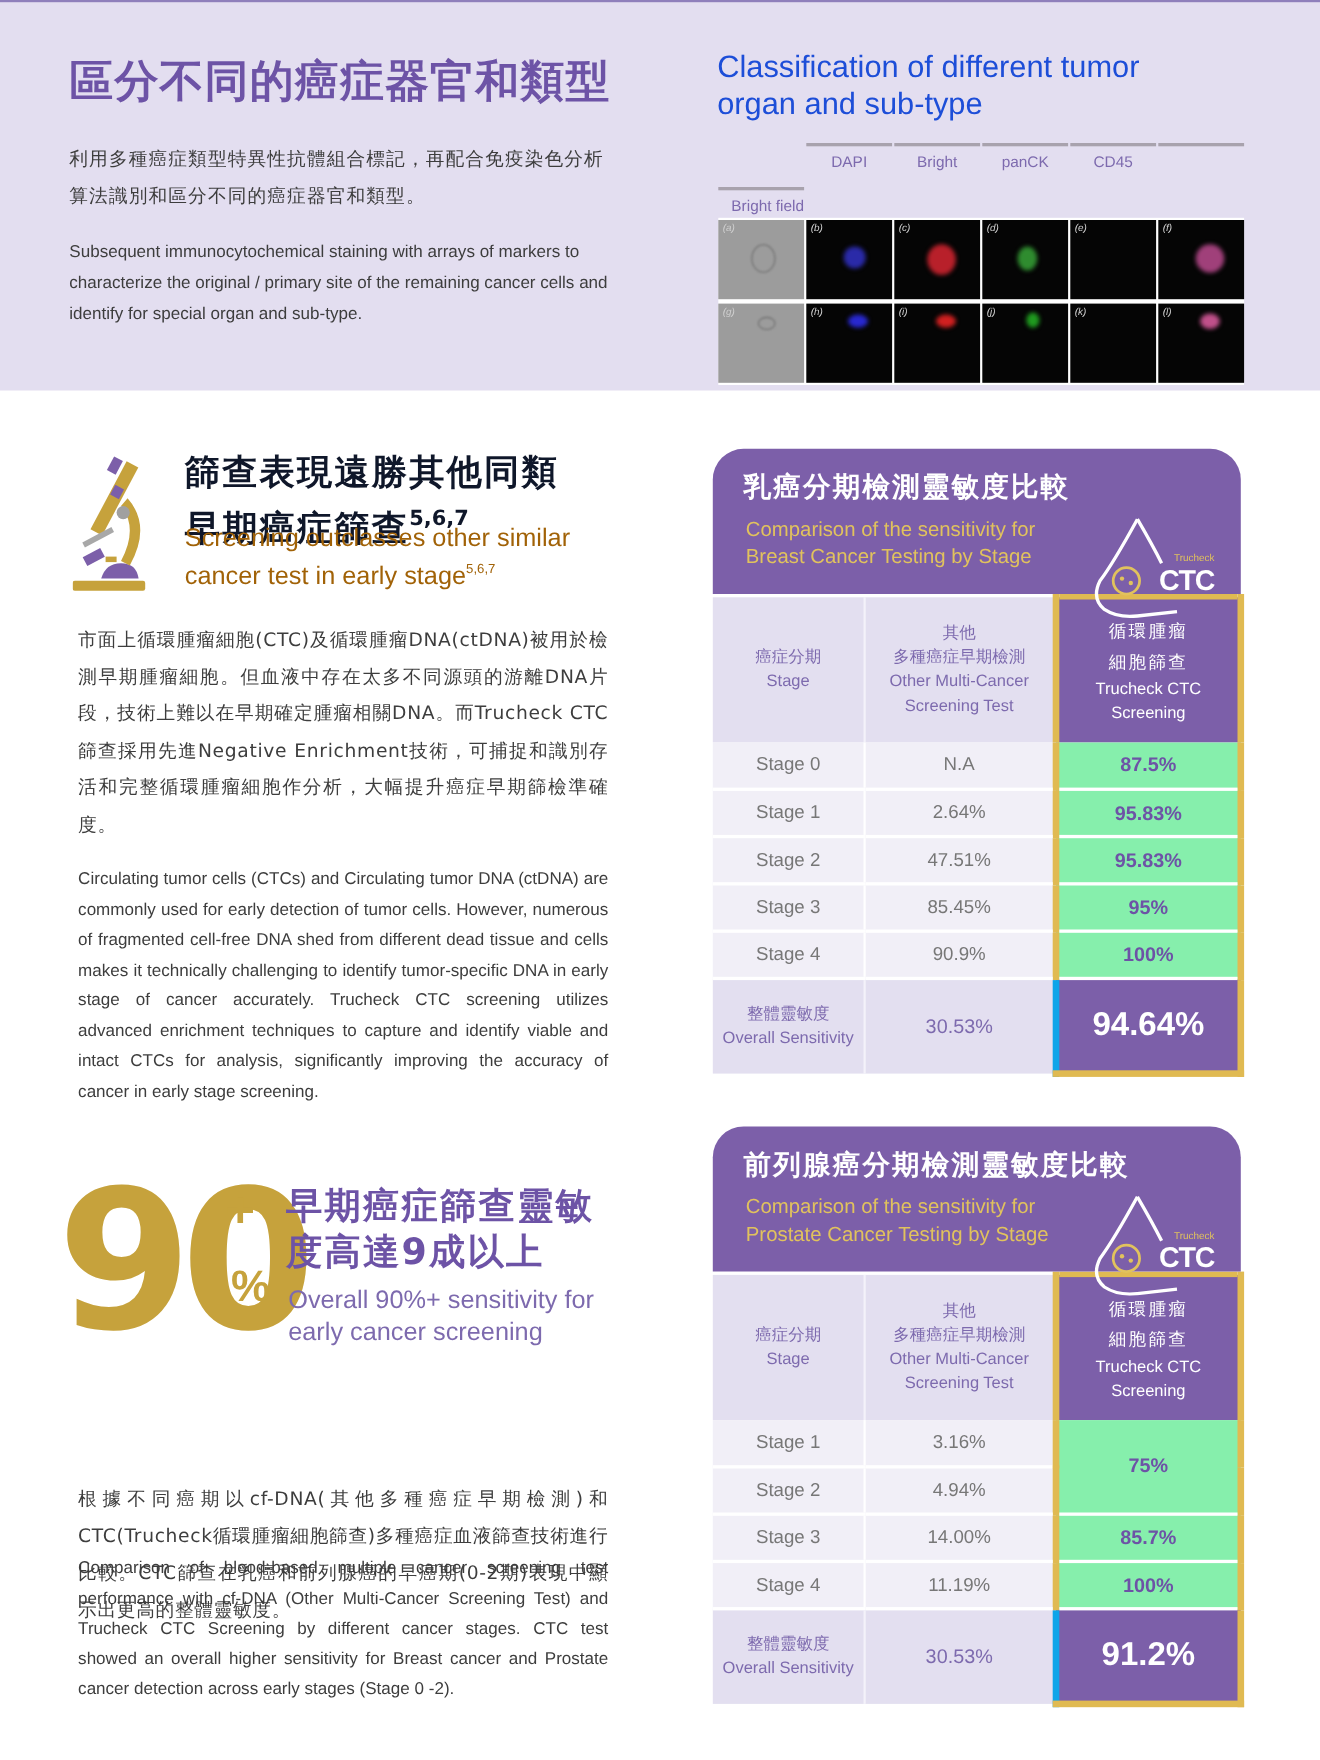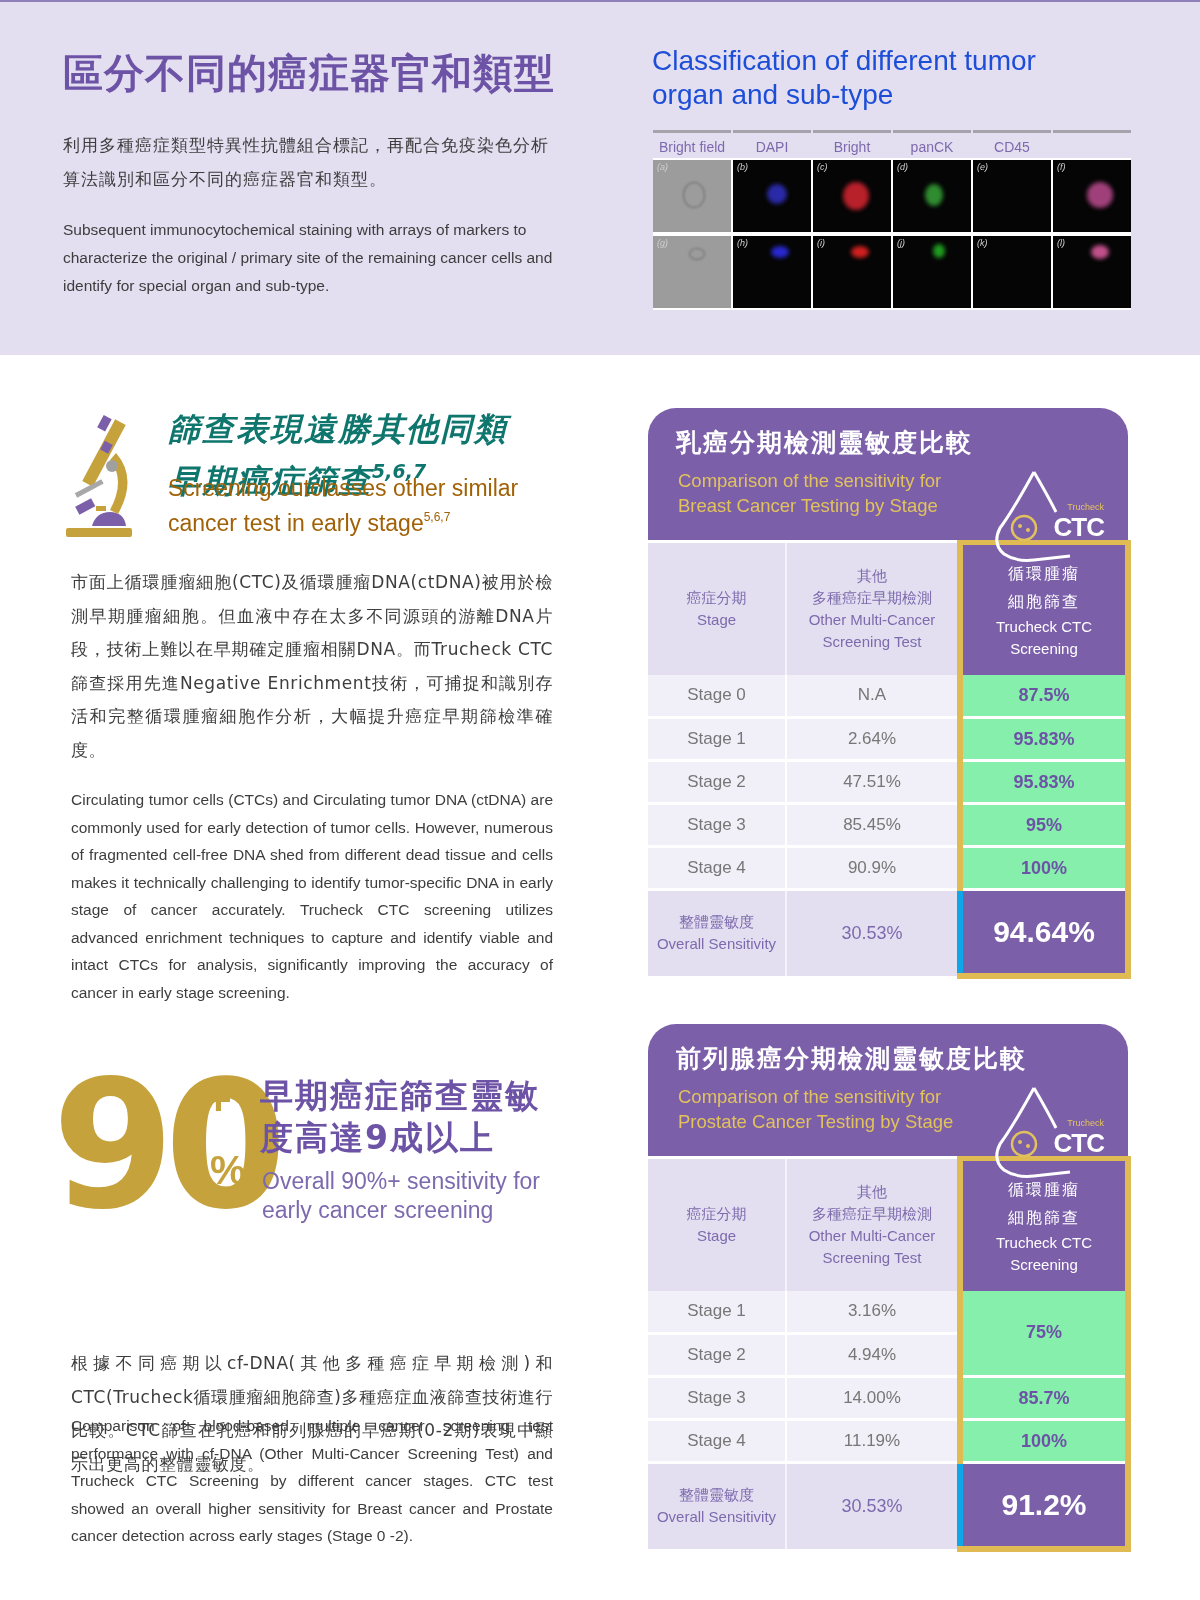--- a/index.html
+++ b/index.html
@@ -9,30 +9,30 @@
   
   .top-band { position: absolute; left: 0; top: 0; width: 1200px; height: 355px; background: #e3def0; border-top: 2px solid #8f7fbb; }
   .top-title { position: absolute; left: 63px; top: 44px; font-size: 40px; font-weight: bold; color: #6d53a6; letter-spacing: 1px; font-family: "DejaVu Sans", sans-serif; }
   .top-zh { position: absolute; left: 63px; top: 126px; width: 490px; font-size: 17px; line-height: 34px; color: #3d3d3d; letter-spacing: 1px; font-family: "DejaVu Sans", sans-serif; }
   .top-en { position: absolute; left: 63px; top: 214px; width: 490px; font-size: 15.5px; line-height: 28px; color: #3d3d3d; }
 
   .cls-title { position: absolute; left: 652px; top: 42px; width: 460px; font-size: 28px; line-height: 34px; color: #1d4ed8; font-weight: normal; }
   .micro { position: absolute; left: 653px; top: 128px; width: 478px; }
   .micro-headers { display: flex; gap: 2px; }
   .micro-h { width: 78px; border-top: 3px solid #a8a2ad; font-size: 14px; color: #7d6aae; padding-top: 6px; text-align: center; height: 28px; }
-  .micro-h:first-child { text-align: center; }
+  .micro-h:first-child { text-align: right; margin-top: 40px; }
   .micro-grid { display: grid; grid-template-columns: repeat(6, 78px); grid-template-rows: 72px 72px; gap: 4px 2px; background: #ffffff; padding: 2px 0; width: 478px; }
   .cell { position: relative; background: #050505; overflow: hidden; }
   .cell.bf { background: #9c9c9c; }
   .cell .lbl { position: absolute; left: 4px; top: 2px; font-size: 9px; color: #cfcfcf; font-style: italic; }
   .blob { position: absolute; border-radius: 50%; filter: blur(2px); }
 
   
   .scope { position: absolute; left: 66px; top: 408px; width: 70px; height: 135px; }
-  .h2 { position: absolute; left: 168px; top: 408px; font-size: 32px; line-height: 42px; font-weight: bold; color: #0f766e; letter-spacing: 2px; font-family: "DejaVu Sans", sans-serif; font-style: italic; }
+  .h2 { position: absolute; left: 168px; top: 408px; font-size: 32px; line-height: 42px; font-weight: bold; color: #0f172a; letter-spacing: 2px; font-family: "DejaVu Sans", sans-serif; }
   .h2 sup { font-size: 19px; letter-spacing: 0; vertical-align: 14px; }
   .h2-en { position: absolute; left: 168px; top: 474px; font-size: 23px; line-height: 29px; color: #a16207; }
   .h2-en sup { font-size: 12px; vertical-align: 10px; }
 
   .p-zh { position: absolute; left: 71px; width: 482px; font-size: 17px; line-height: 33.5px; color: #3d3d3d; letter-spacing: 0.6px; text-align: justify; font-family: "DejaVu Sans", sans-serif; }
   .p-en { position: absolute; left: 71px; width: 482px; font-size: 15.5px; line-height: 27.5px; color: #3d3d3d; text-align: justify; }
 
   .big90 { position: absolute; left: 52px; top: 1062px; font-size: 176px; font-weight: bold; line-height: 170px; color: #c6a23c; letter-spacing: -10px; font-family: "DejaVu Sans", sans-serif; }
   .plus { position: absolute; left: 205px; top: 1072px; font-size: 46px; font-weight: bold; color: #c6a23c; }
   .pct { position: absolute; left: 210px; top: 1148px; font-size: 40px; font-weight: bold; color: #c6a23c; }

